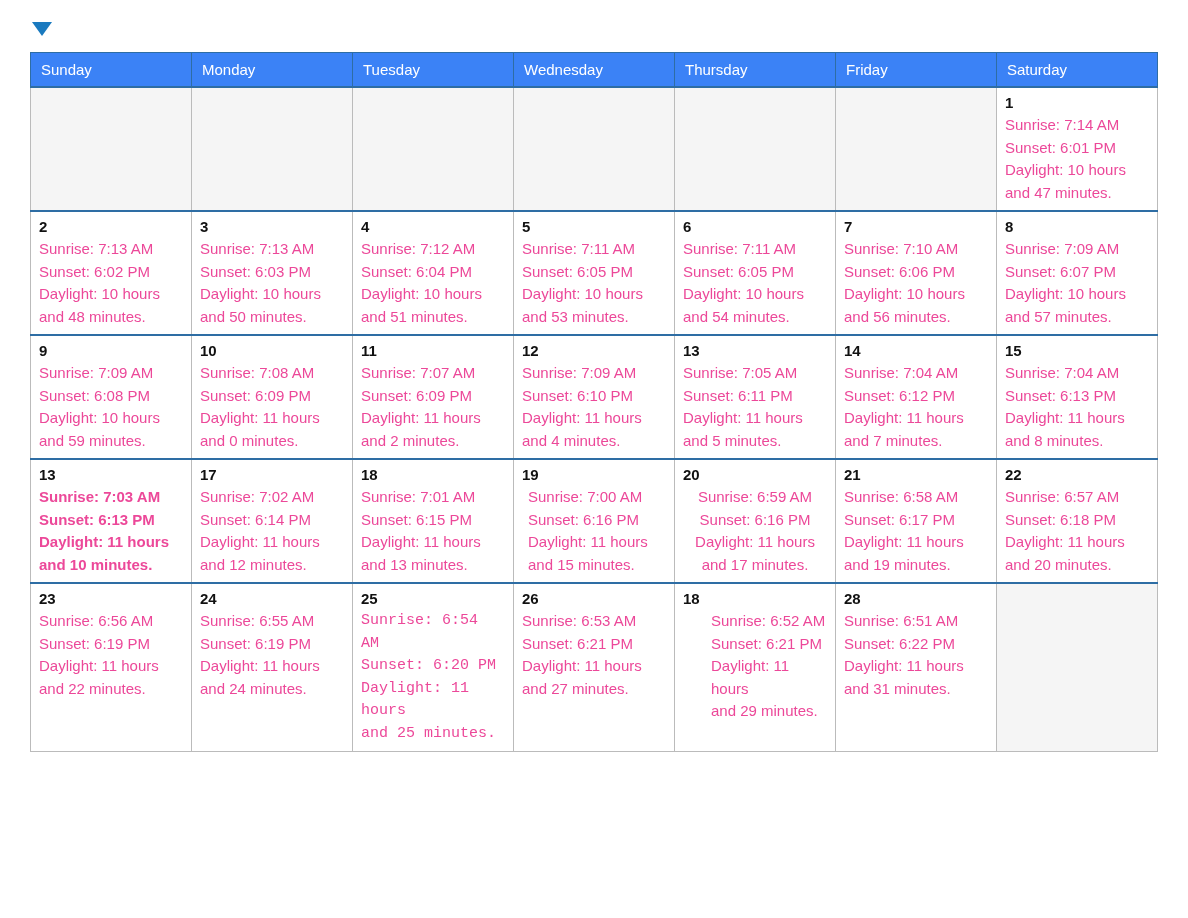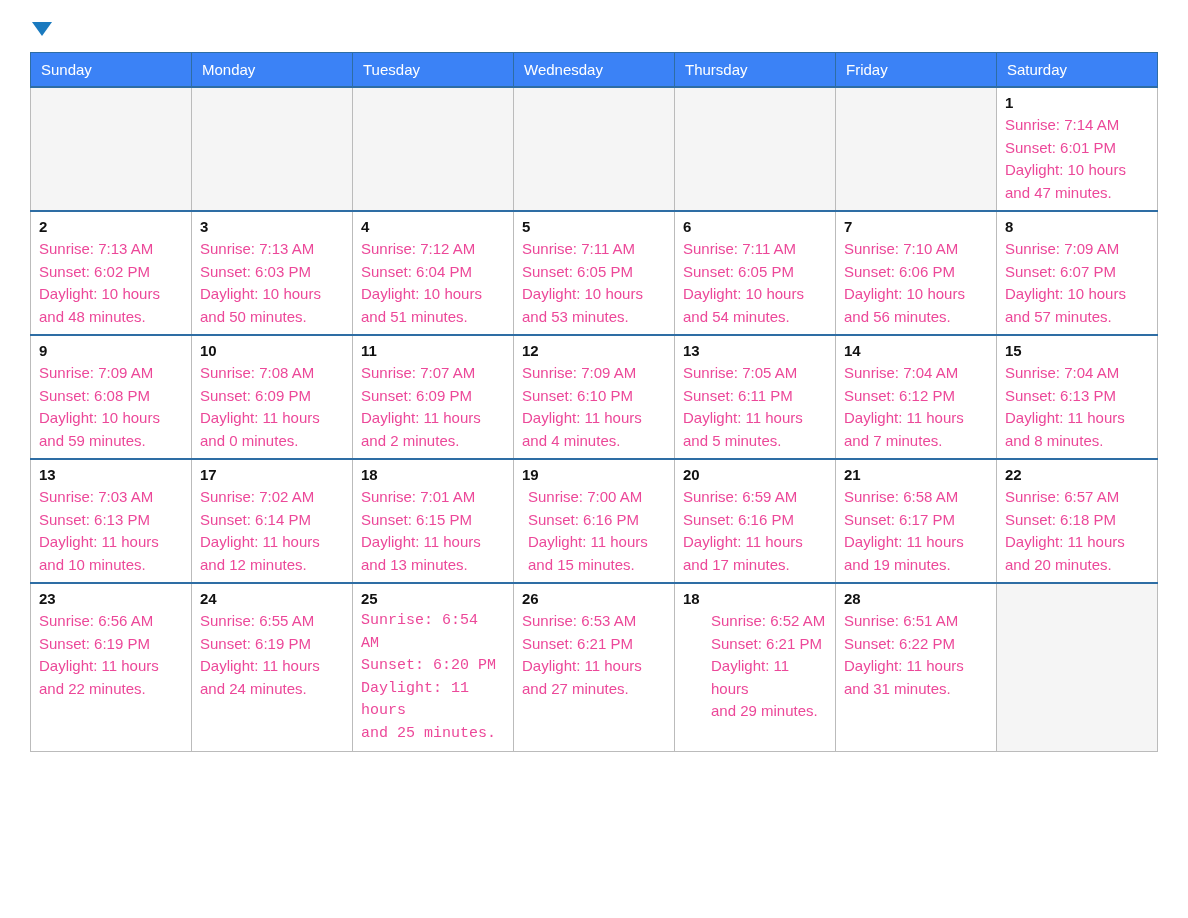--- a/index.html
+++ b/index.html
@@ -246,21 +246,21 @@
           <div class="day-num">15</div>
           <div class="day-info" style="white-space: pre-line;">Sunrise: 7:04 AM
 Sunset: 6:13 PM
 Daylight: 11 hours
 and 8 minutes.</div>
         </td>
       </tr>
       <tr class="week-row">
         <td>
           <div class="day-num">13</div>
-          <div class="day-info" style="white-space: pre-line;">Sunrise: 7:03 AM
+          <div class="day-info" style="white-space: pre-line; font-weight: bold;">Sunrise: 7:03 AM
 Sunset: 6:13 PM
 Daylight: 11 hours
 and 10 minutes.</div>
         </td>
         <td>
           <div class="day-num">17</div>
           <div class="day-info" style="white-space: pre-line;">Sunrise: 7:02 AM
 Sunset: 6:14 PM
 Daylight: 11 hours
 and 12 minutes.</div>
@@ -274,21 +274,21 @@
         </td>
         <td>
           <div class="day-num">19</div>
           <div class="day-info" style="white-space: pre-line; margin-left: 6px;">Sunrise: 7:00 AM
 Sunset: 6:16 PM
 Daylight: 11 hours
 and 15 minutes.</div>
         </td>
         <td>
           <div class="day-num">20</div>
-          <div class="day-info" style="white-space: pre-line;">Sunrise: 6:59 AM
+          <div class="day-info" style="white-space: pre-line; text-align: center;">Sunrise: 6:59 AM
 Sunset: 6:16 PM
 Daylight: 11 hours
 and 17 minutes.</div>
         </td>
         <td>
           <div class="day-num">21</div>
           <div class="day-info" style="white-space: pre-line;">Sunrise: 6:58 AM
 Sunset: 6:17 PM
 Daylight: 11 hours
 and 19 minutes.</div>

